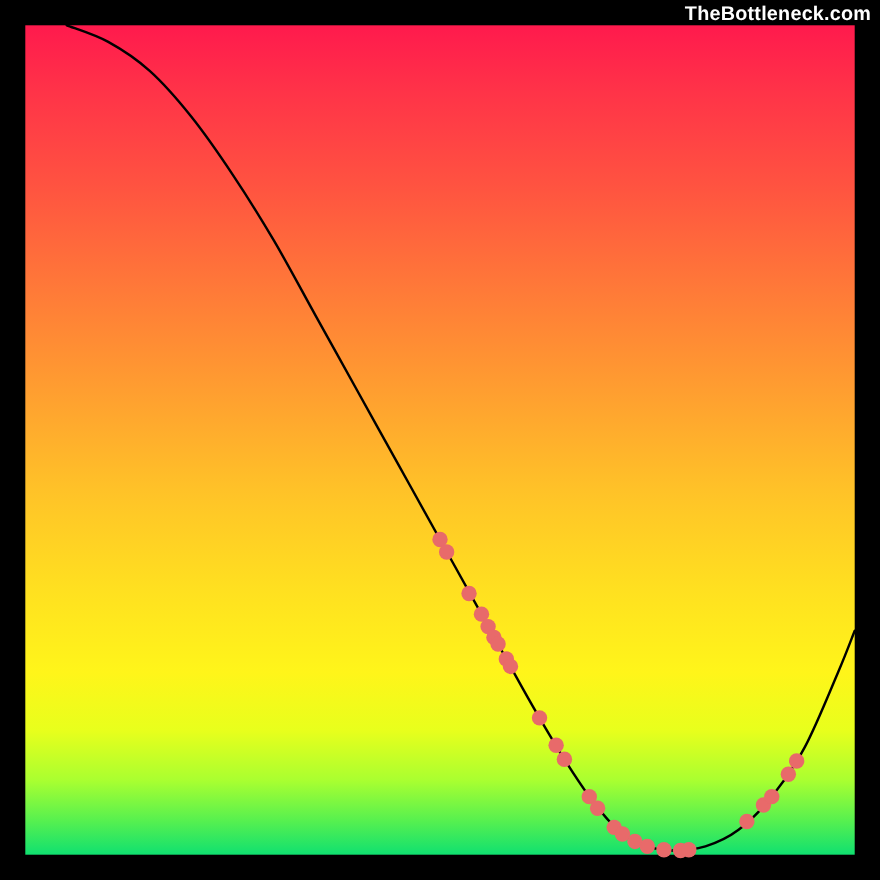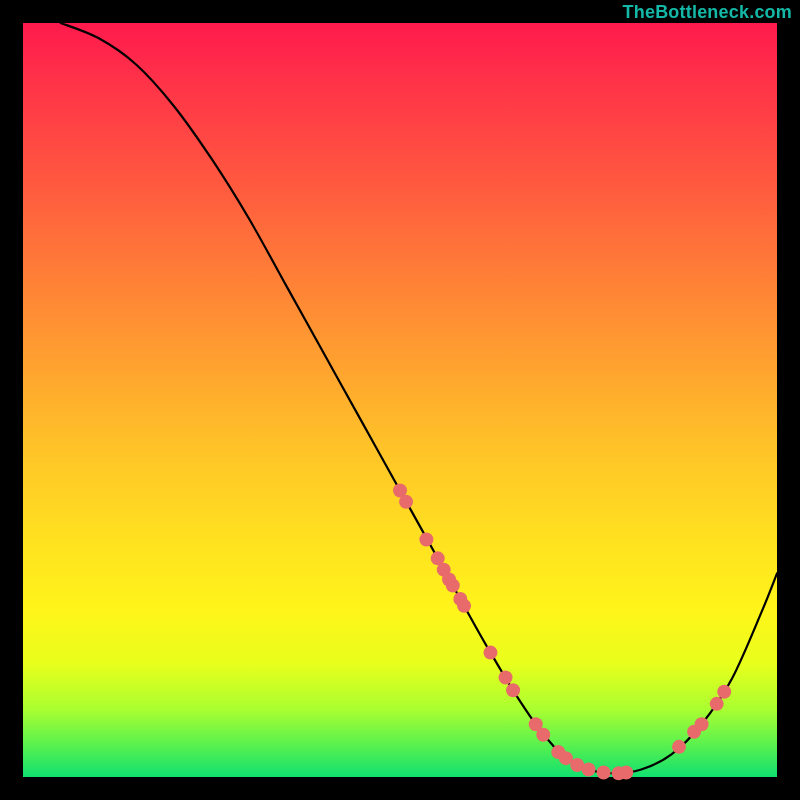--- a/index.html
+++ b/index.html
@@ -41,21 +41,21 @@
       #10e070 100%
     );
   }
   .watermark {
     position: absolute;
     top: 2px;
     right: 8px;
     font-family: Arial, Helvetica, sans-serif;
     font-size: 18px;
     font-weight: 600;
-    color: #14b8a6;
+    color: #ffffff;
     letter-spacing: 0.2px;
   }
   svg.curve {
     position: absolute;
     left: 0;
     top: 0;
     width: 754px;
     height: 754px;
     overflow: visible;
   }

